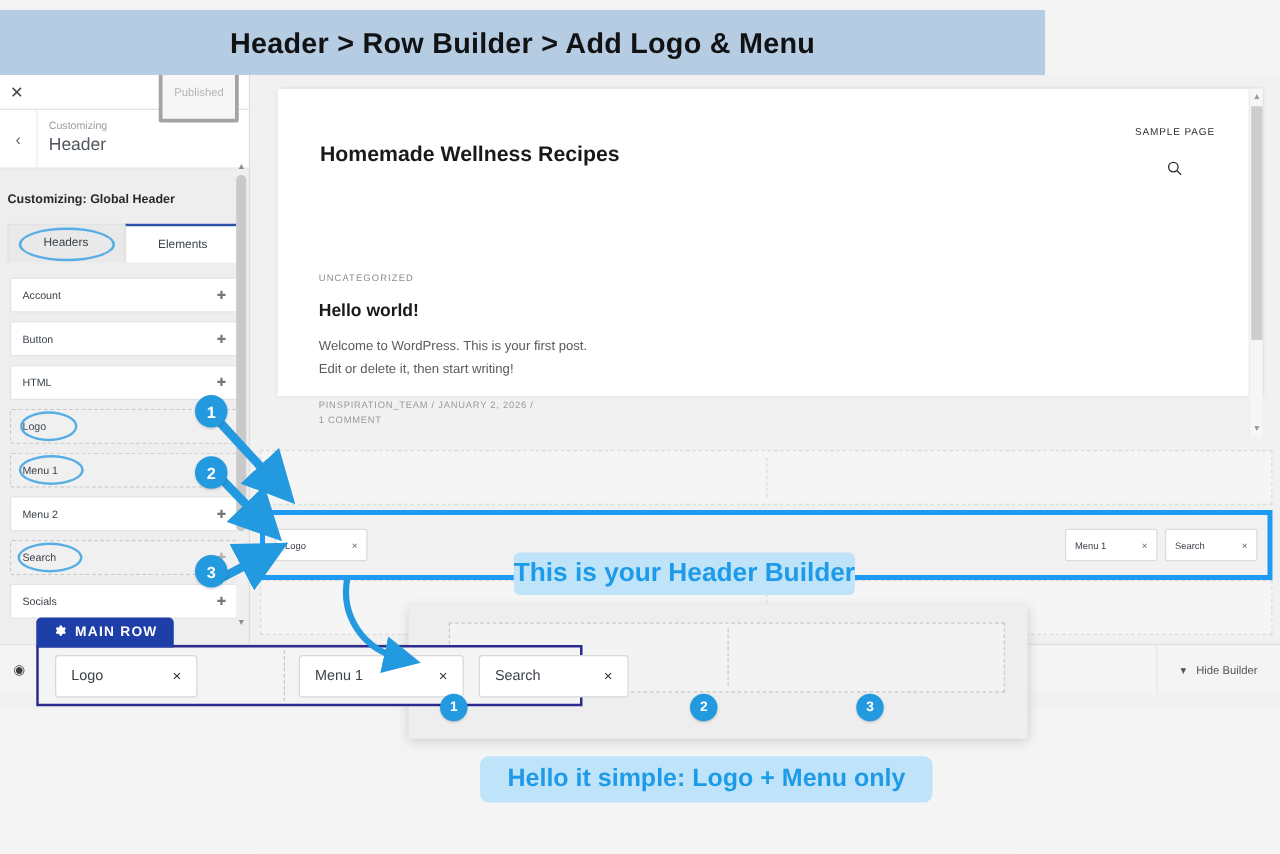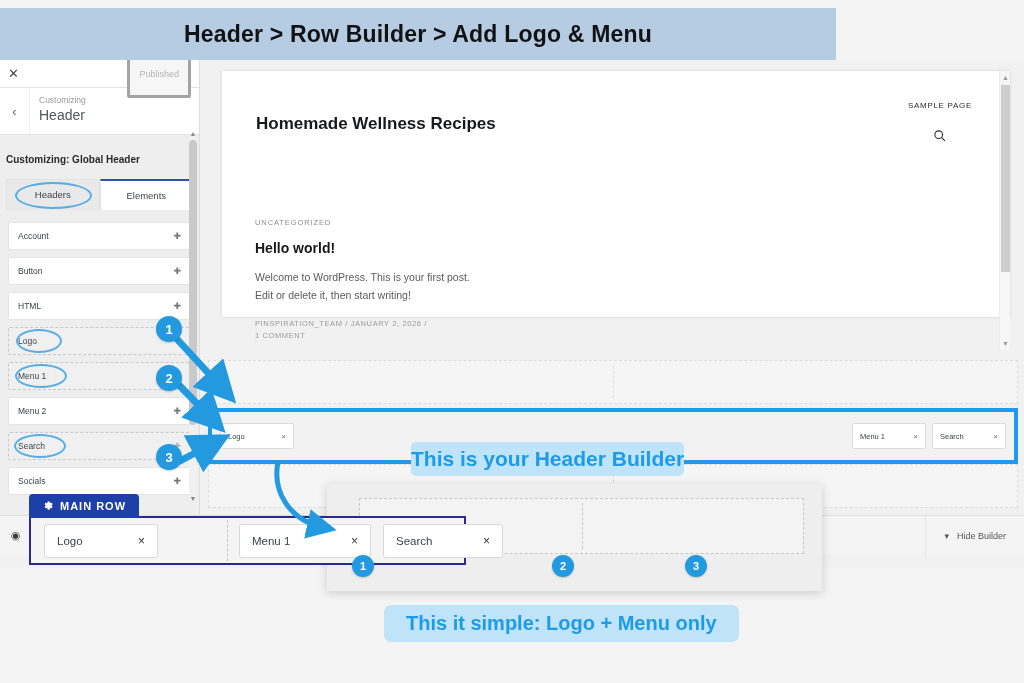--- a/index.html
+++ b/index.html
@@ -457,13 +457,13 @@
     <span class="lbl">Search</span>
     <span class="x">×</span>
   </div>
   <div class="vdiv" style="position:absolute; left:196px; top:2px; bottom:2px; border-left:1px dashed #c8c8c8;"></div>
 </div>
 
 <div class="badge small" style="left:352px; top:555px;">1</div>
 <div class="badge small" style="left:552px; top:555px;">2</div>
 <div class="badge small" style="left:685px; top:555px;">3</div>
 
-<div id="caption">This it simple: Logo + Menu only</div>
+<div id="caption">Hello it simple: Logo + Menu only</div>
 
 </body></html>

